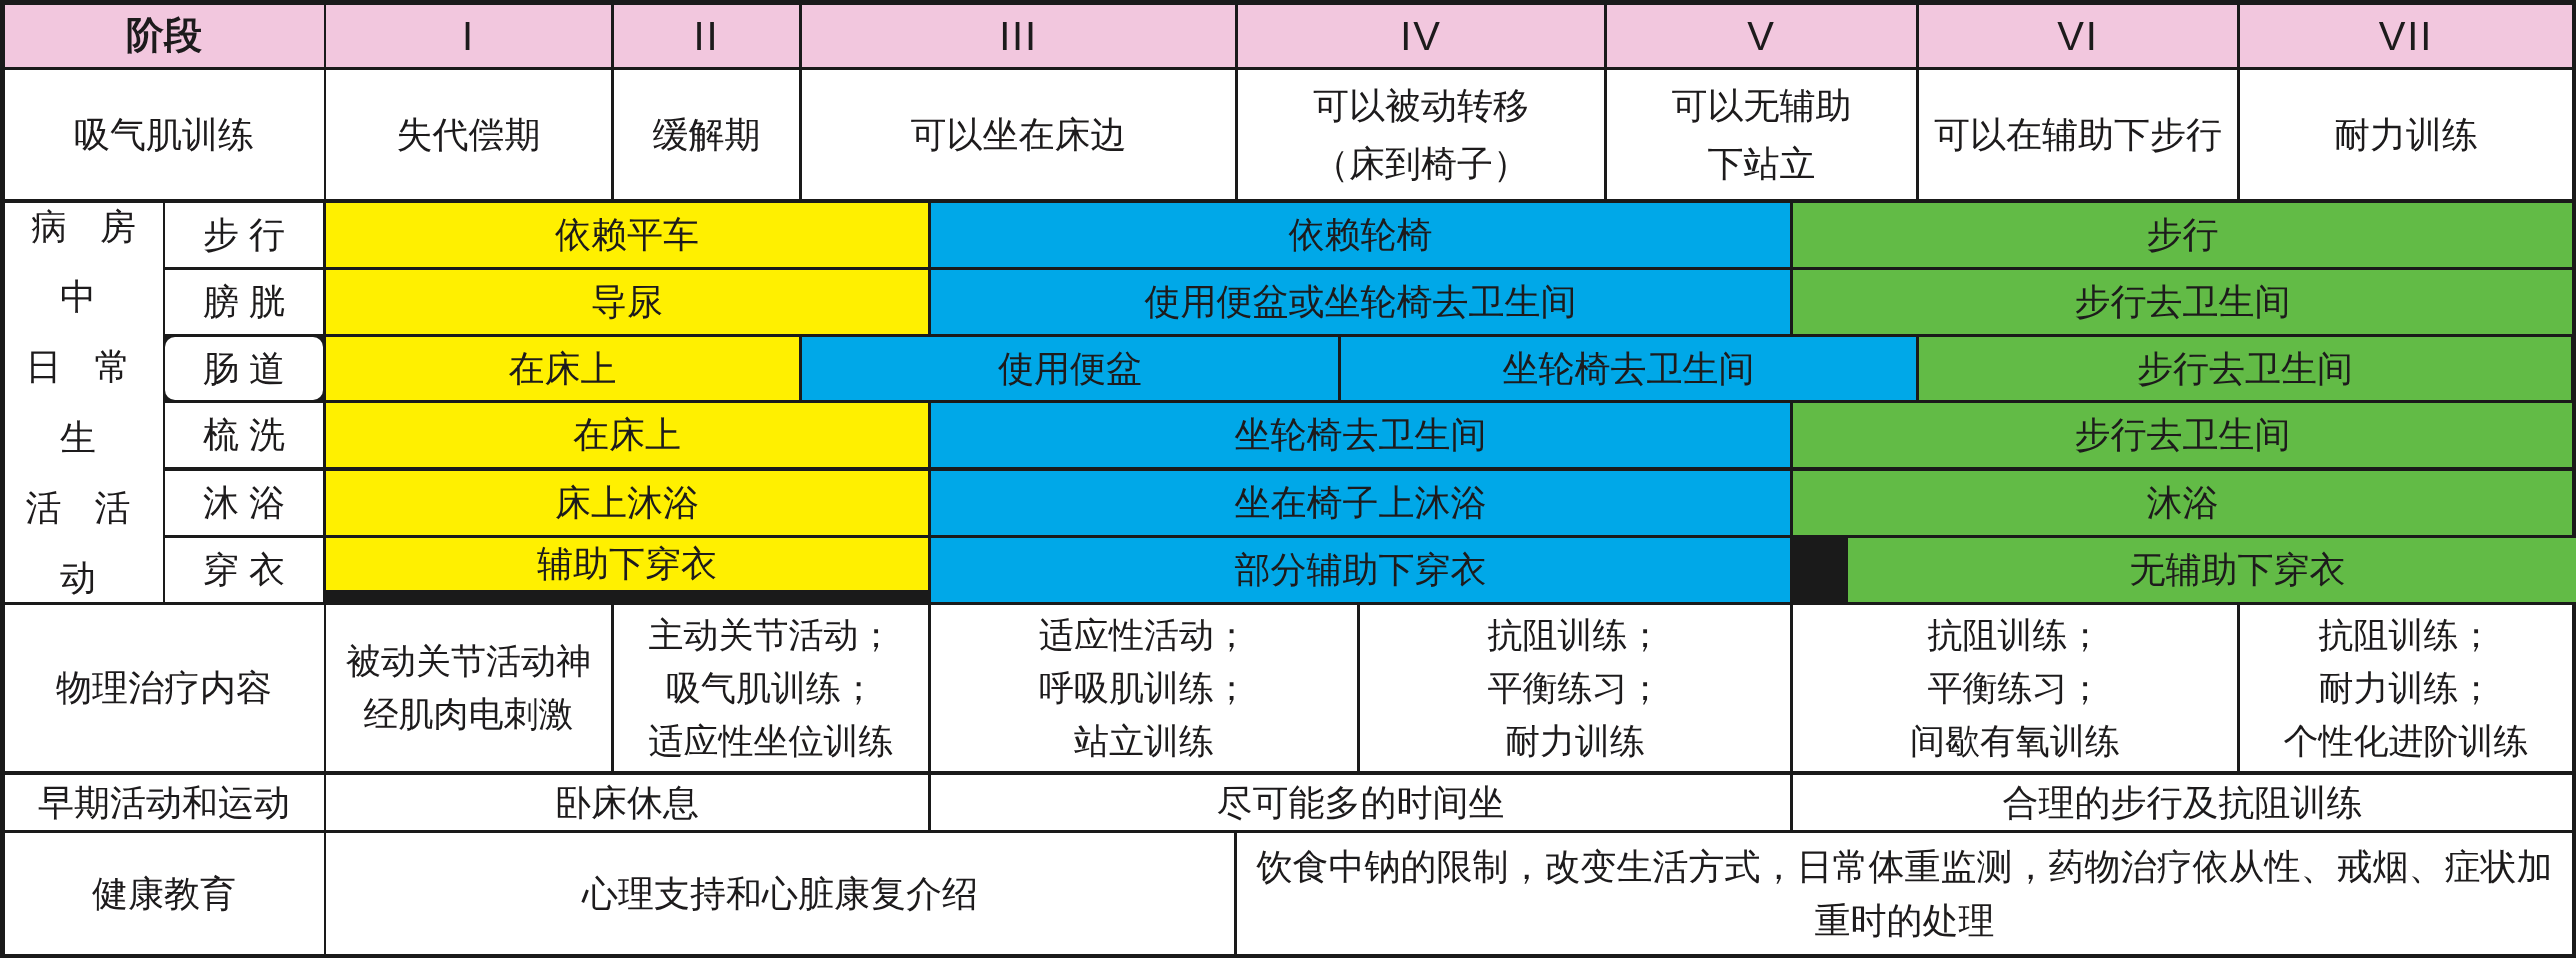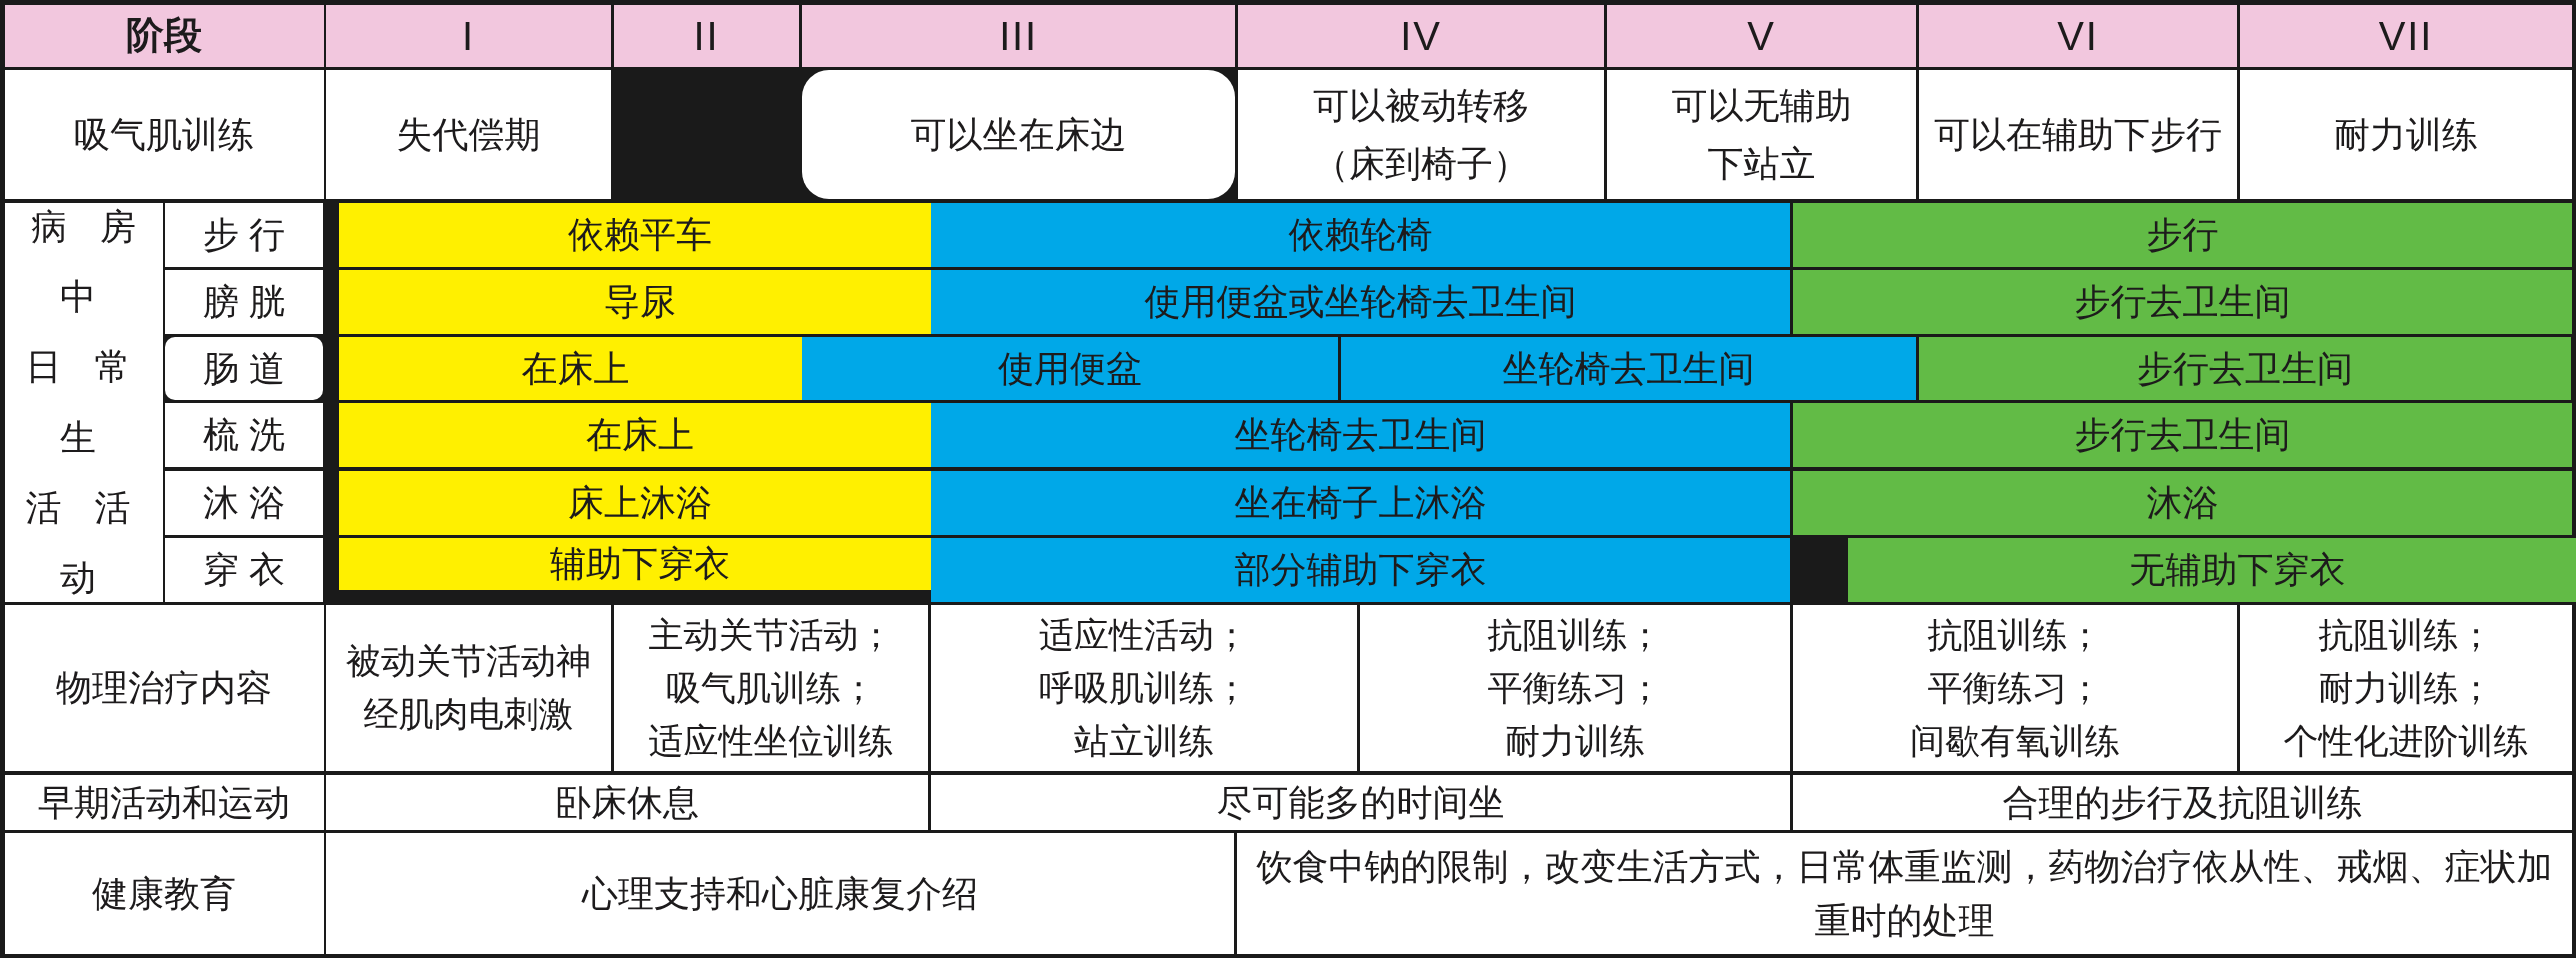--- a/index.html
+++ b/index.html
@@ -25,21 +25,21 @@
     display:flex;align-items:center;justify-content:center;
     text-align:center;
     white-space:pre-line;
     font-size:36px;
     line-height:1.6;
     box-sizing:border-box;
     padding:0 5.5px;
   }
   .white{background:var(--white);}
   .pink{background:var(--pink);}
-  .yellow{background:var(--yellow);margin-left:13px;}
+  .yellow{background:var(--yellow);}
   .blue{background:var(--blue);}
   .green{background:var(--green);}
   .hdr{
     font-family:"Liberation Sans","DejaVu Sans",sans-serif;
     font-weight:bold;
     font-size:38px;
   }
   .roman{
     font-family:"Liberation Sans","DejaVu Sans",sans-serif;
     font-weight:500;
@@ -60,21 +60,22 @@
   <div class="cell pink roman" style="left:326px;top:4.5px;width:285px;height:62px;">I</div>
   <div class="cell pink roman" style="left:614px;top:4.5px;width:185px;height:62px;">II</div>
   <div class="cell pink roman" style="left:802px;top:4.5px;width:433px;height:62px;">III</div>
   <div class="cell pink roman" style="left:1238px;top:4.5px;width:366px;height:62px;">IV</div>
   <div class="cell pink roman" style="left:1607px;top:4.5px;width:309px;height:62px;">V</div>
   <div class="cell pink roman" style="left:1919px;top:4.5px;width:318px;height:62px;">VI</div>
   <div class="cell pink roman" style="left:2240px;top:4.5px;width:332px;height:62px;">VII</div>
 
   <div class="cell white" style="left:4.5px;top:70px;width:319px;height:129px;">吸气肌训练</div>
   <div class="cell white" style="left:326px;top:70px;width:285px;height:129px;">失代偿期</div>
-  <div class="cell white" style="left:802px;top:70px;width:433px;height:129px;border-radius:27px;">可以坐在床边</div>
+  <div class="cell white" style="left:614px;top:70px;width:185px;height:129px;">缓解期</div>
+  <div class="cell white" style="left:802px;top:70px;width:433px;height:129px;">可以坐在床边</div>
   <div class="cell white" style="left:1238px;top:70px;width:366px;height:129px;">可以被动转移
 （床到椅子）</div>
   <div class="cell white" style="left:1607px;top:70px;width:309px;height:129px;">可以无辅助
 下站立</div>
   <div class="cell white" style="left:1919px;top:70px;width:318px;height:129px;">可以在辅助下步行</div>
   <div class="cell white" style="left:2240px;top:70px;width:332px;height:129px;">耐力训练</div>
 
   <div class="cell white ward-main" style="left:4.5px;top:203px;width:158px;height:399px;">病 房 中
 日 常 生
 活 活 动</div>

